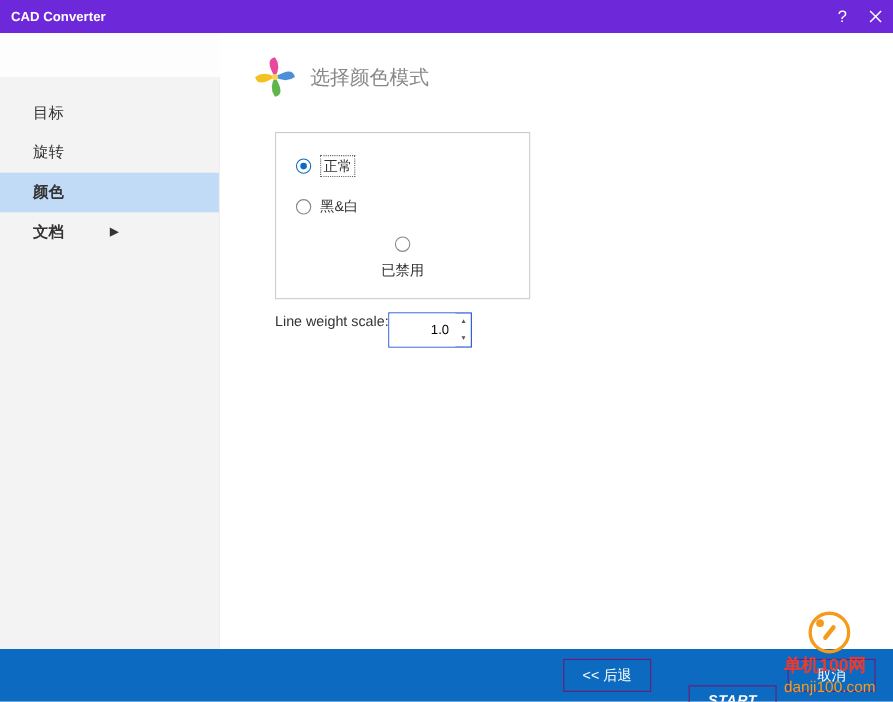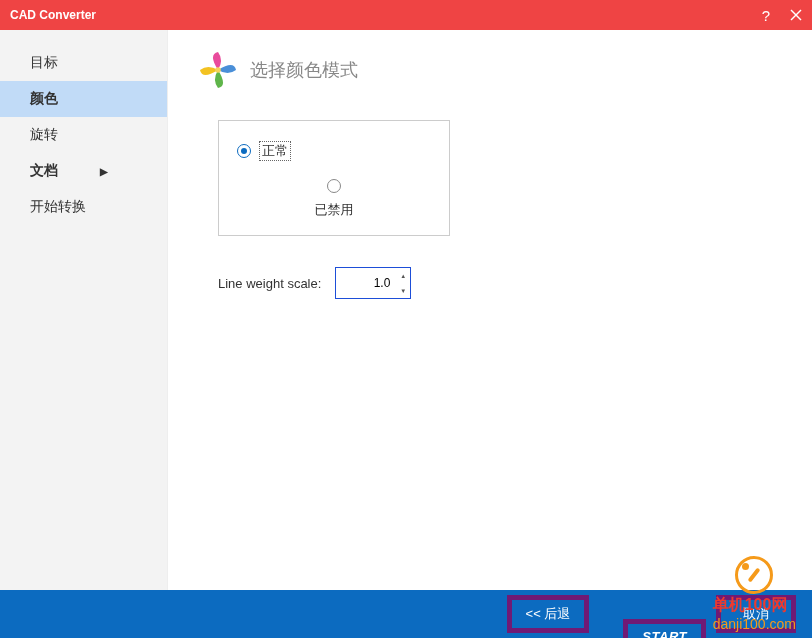--- a/index.html
+++ b/index.html
@@ -6,43 +6,44 @@
     body {
       font-family: "Microsoft YaHei", "Segoe UI", Tahoma, sans-serif;
       font-size: 13px;
       background: #fff;
       width: 812px;
       height: 638px;
       overflow: hidden;
       position: relative;
     }
     .titlebar {
-      background: #ef4444;
+      background: #6d28d9;
       color: #fff;
       height: 30px;
       display: flex;
       align-items: center;
       padding: 0 10px;
       justify-content: space-between;
     }
     .titlebar .title { font-size: 12px; font-weight: bold; }
     .titlebar .controls { display: flex; align-items: center; gap: 20px; }
     .titlebar .help-icon { font-size: 15px; cursor: pointer; }
     .titlebar .close-icon { cursor: pointer; }
     .titlebar .close-icon svg { display: block; }
     .body {
       display: flex;
       height: calc(100% - 30px - 48px);
       background: #fdfdfd;
     }
     .sidebar {
-      width: 168px;
+      width: 200px;
       background: #f3f3f3;
       padding-top: 15px;
       border-right: 1px solid #eee;
+      margin-top: 40px;
     }
     .sidebar-item {
       padding: 9px 0 9px 30px;
       font-size: 14px;
       color: #333;
       cursor: pointer;
       display: flex;
       align-items: center;
     }
     .sidebar-item.active {
@@ -106,24 +107,22 @@
     .radio-label {
       font-size: 13px;
       color: #333;
     }
     .radio-label.focused {
       border: 1px dotted #666;
       padding: 0 2px;
     }
     .scale-row {
       display: flex;
-      align-items: center;
-      margin-top: 31px;
+      margin-top: 12px;
       margin-left: 20px;
-      gap: 14px;
     }
     .scale-label { font-size: 13px; color: #333; }
     .spinner {
       display: flex;
       align-items: stretch;
       border: 1px solid #1d4ed8;
       height: 32px;
     }
     .spinner-input {
       width: 60px;
@@ -156,21 +155,21 @@
       right: 0;
       height: 48px;
       background: #0c6bc0;
       display: flex;
       align-items: center;
       justify-content: flex-end;
       padding: 0 16px;
       gap: 10px;
     }
     .footer-btn {
-      border: 5px solid #701a75;
+      border: 1px solid #701a75;
       color: #fff;
       background: transparent;
       font-size: 13px;
       padding: 5px 14px;
       min-width: 80px;
       cursor: pointer;
       font-family: inherit;
       text-align: center;
     }
     .footer-btn.start {
@@ -231,32 +230,29 @@
         </svg>
     </span>
   </div>
 </div>
 
 <div class="body">
   <div class="sidebar">
     <div class="sidebar-item">
       <span>目标</span>
     </div>
+    <div class="sidebar-item">
+      <span>旋转</span>
+    </div>
     <div class="sidebar-item active">
       <span>颜色</span>
-    </div>
-    <div class="sidebar-item">
-      <span>旋转</span>
     </div>
     <div class="sidebar-item bold">
       <span>文档</span>
       <span class="chevron">▶</span>
-    </div>
-    <div class="sidebar-item">
-      <span>开始转换</span>
     </div>
   </div>
 
   <div class="content">
     <div class="header-row">
       <span class="pinwheel-icon">
         <svg width="40" height="40" viewBox="0 0 40 40">
           <path d="M20 20 Q10 4 20 2 Q26 10 20 20" fill="#e94b9c"></path>
           <path d="M20 20 Q36 10 38 20 Q30 26 20 20" fill="#4a8fd8"></path>
           <path d="M20 20 Q30 36 20 38 Q14 30 20 20" fill="#5fb54a"></path>
@@ -269,20 +265,24 @@
 
     <div class="options-box">
       <div class="radio-row">
         <span class="radio-circle checked">
             <span class="radio-dot"></span>
           </span>
         <span class="radio-label focused">正常</span>
       </div>
       <div class="radio-row">
         <span class="radio-circle"></span>
+        <span class="radio-label">黑&amp;白</span>
+      </div>
+      <div class="radio-row">
+        <span class="radio-circle"></span>
         <span class="radio-label">已禁用</span>
       </div>
     </div>
 
     <div class="scale-row">
       <span class="scale-label">Line weight scale:</span>
       <div class="spinner">
         <input class="spinner-input" value="1.0" style="">
         <div class="spinner-buttons">
           <div class="spinner-btn">▲</div>

